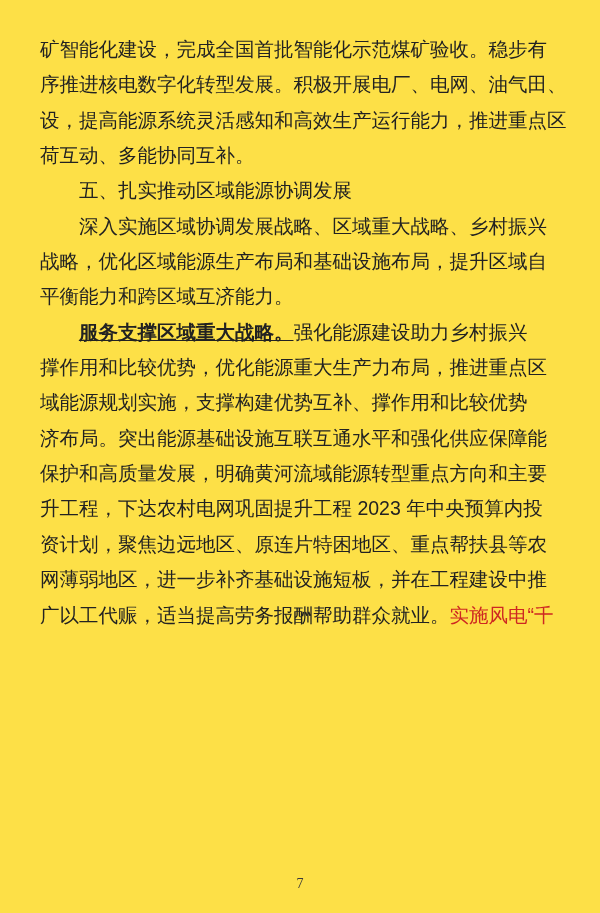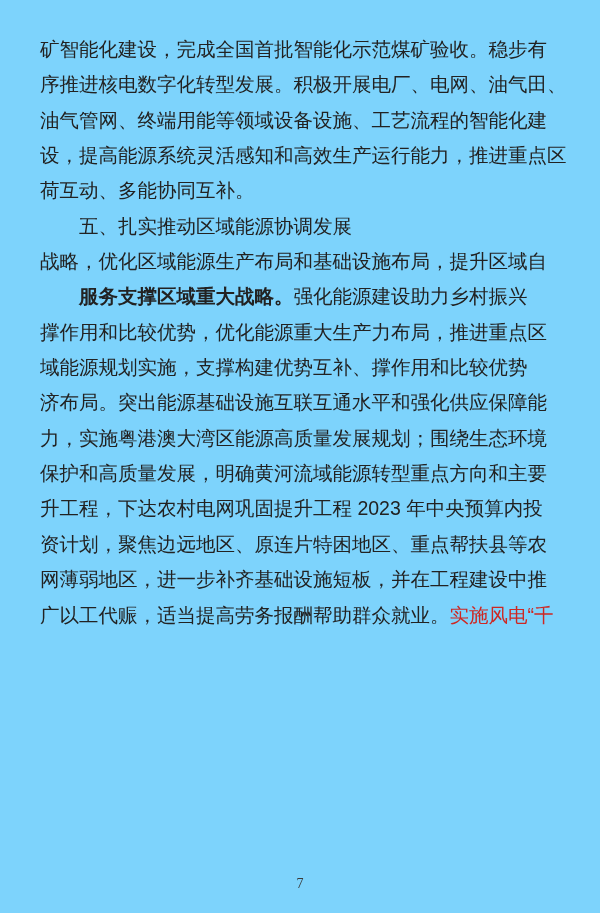--- a/index.html
+++ b/index.html
@@ -15,39 +15,39 @@
   }
   body {
     position: relative;
     font-family: "Liberation Sans", "DejaVu Sans", sans-serif;
     color: var(--text-color);
   }
   .page {
     position: absolute;
     left: 0; top: 0;
     width: 600px; height: 913px;
-    background: #7dd3fc;
+    background: #fde047;
   }
   .text-block {
     position: absolute;
     left: 40px;
     top: 32px;
     width: 524px;
     font-size: 19.5px;
     line-height: 35.35px;
     letter-spacing: 0px;
   }
   .line {
     white-space: nowrap;
     height: 35.35px;
   }
   .line.indent {
     padding-left: 39px;
   }
-  .bold { font-weight: bold; }
+  .bold { font-weight: bold; text-decoration: underline; }
   .red { color: var(--red-color); }
   .footer {
     position: absolute;
     left: 0;
     top: 874px;
     width: 600px;
     text-align: center;
   }
   .page-number {
     font-family: "Liberation Serif", "DejaVu Serif", serif;
@@ -55,30 +55,30 @@
     color: #3a3a3a;
   }
 </style>
 </head>
 <body style="background: rgb(255, 255, 255);">
 
 <div class="page">
   <div class="text-block">
       <div class="line"><span>矿智能化建设，完成全国首批智能化示范煤矿验收。稳步有</span></div>
       <div class="line"><span>序推进核电数字化转型发展。积极开展电厂、电网、油气田、</span></div>
-      <div class="line"><span>油气管网、终端用能等领域设备设施、工艺流程的智能化建</span></div>
       <div class="line"><span>设，提高能源系统灵活感知和高效生产运行能力，推进重点区</span></div>
       <div class="line"><span>荷互动、多能协同互补。</span></div>
       <div class="line indent"><span>五、扎实推动区域能源协调发展</span></div>
+      <div class="line indent"><span>深入实施区域协调发展战略、区域重大战略、乡村振兴</span></div>
       <div class="line"><span>战略，优化区域能源生产布局和基础设施布局，提升区域自</span></div>
+      <div class="line"><span>平衡能力和跨区域互济能力。</span></div>
       <div class="line indent"><span class="bold">服务支撑区域重大战略。</span><span>强化能源建设助力乡村振兴</span></div>
       <div class="line"><span>撑作用和比较优势，优化能源重大生产力布局，推进重点区</span></div>
       <div class="line"><span>域能源规划实施，支撑构建优势互补、撑作用和比较优势</span></div>
       <div class="line"><span>济布局。突出能源基础设施互联互通水平和强化供应保障能</span></div>
-      <div class="line"><span>力，实施粤港澳大湾区能源高质量发展规划；围绕生态环境</span></div>
       <div class="line"><span>保护和高质量发展，明确黄河流域能源转型重点方向和主要</span></div>
       <div class="line"><span>升工程，下达农村电网巩固提升工程 2023 年中央预算内投</span></div>
       <div class="line"><span>资计划，聚焦边远地区、原连片特困地区、重点帮扶县等农</span></div>
       <div class="line"><span>网薄弱地区，进一步补齐基础设施短板，并在工程建设中推</span></div>
       <div class="line"><span>广以工代赈，适当提高劳务报酬帮助群众就业。</span><span class="red">实施风电“千</span></div>
     </div>
   <div class="footer">
     <span class="page-number">7</span>
   </div>
 </div>

